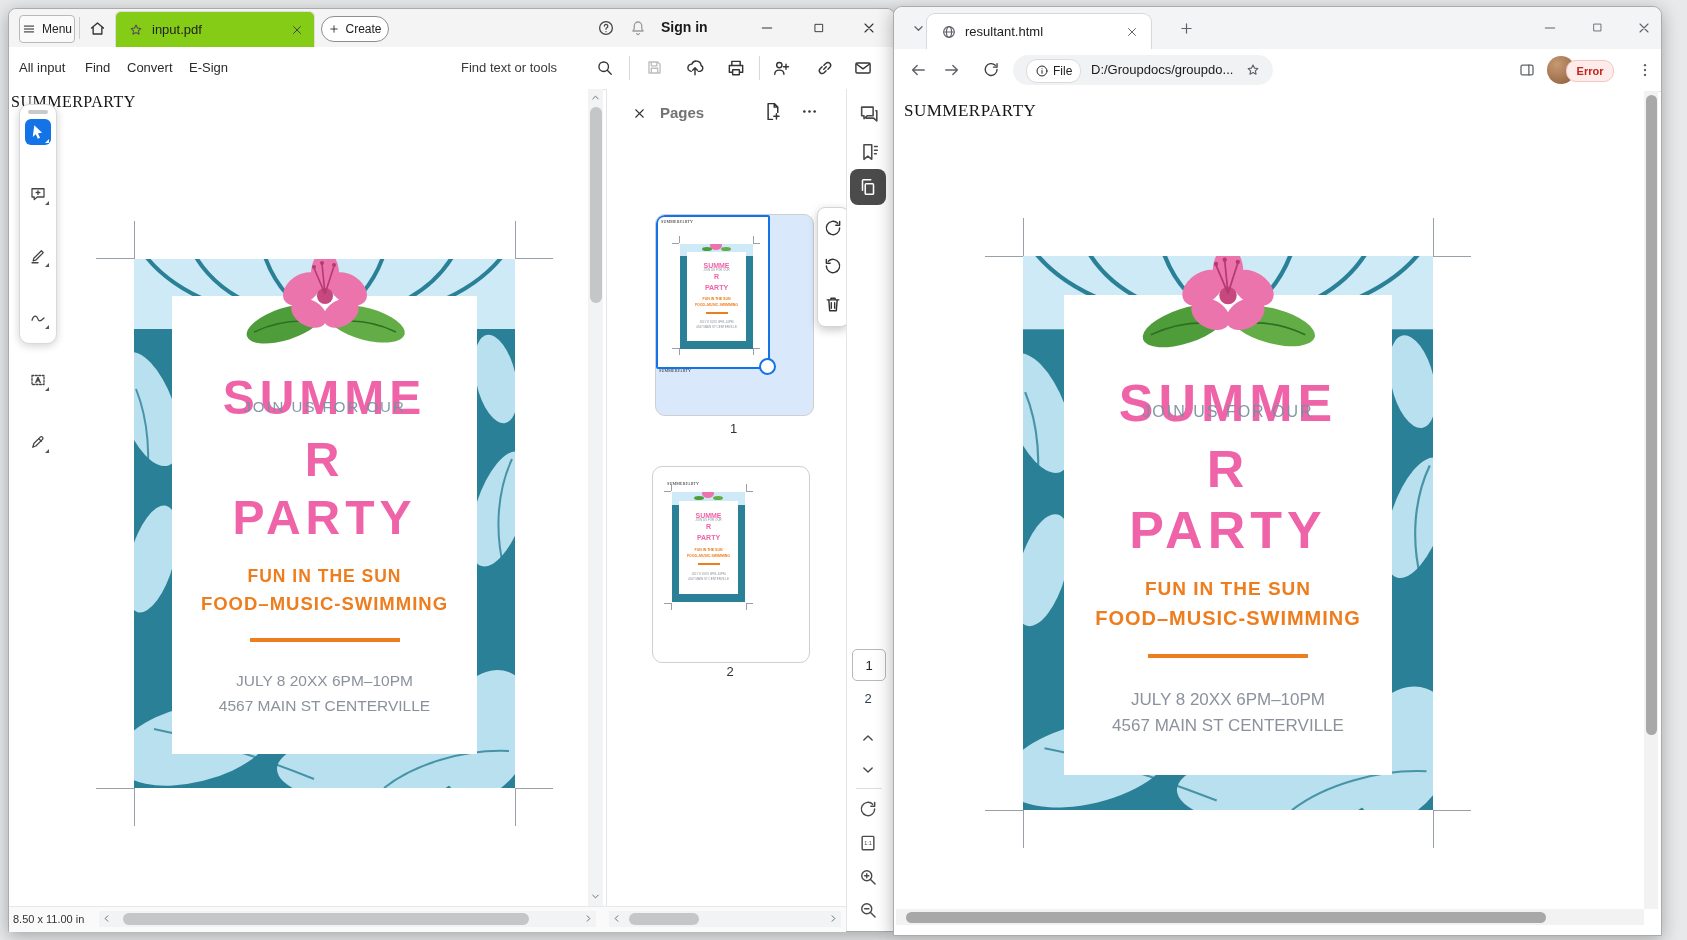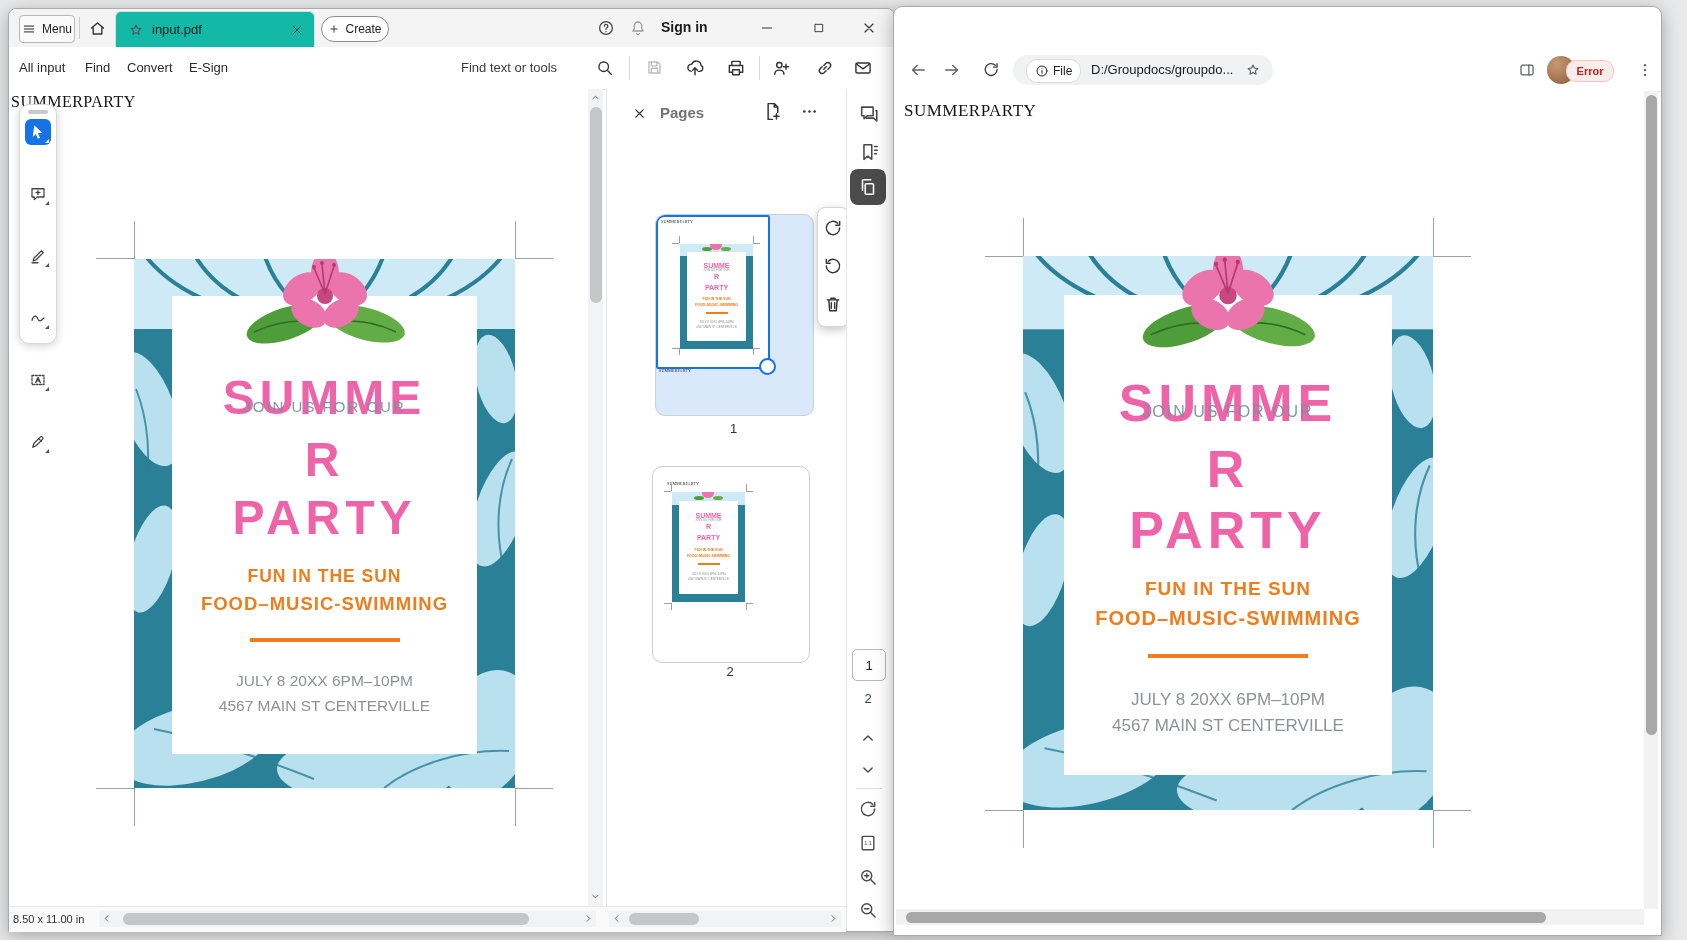--- a/index.html
+++ b/index.html
@@ -4,21 +4,21 @@
 <style>
   html,body{margin:0;padding:0;}
   body{width:1687px;height:940px;background:#e8e9ea;font-family:"Liberation Sans",sans-serif;position:relative;overflow:hidden;color:#333;}
   .ab{position:absolute;}
   .win{position:absolute;background:#fff;box-shadow:0 4px 18px rgba(0,0,0,.30);border:1px solid #ababab;}
   .ic{fill:none;stroke:currentColor;stroke-width:1.7;stroke-linecap:round;stroke-linejoin:round;display:block;}
   .btn{display:flex;align-items:center;justify-content:center;cursor:default;}
   .txt{white-space:nowrap;}
   
   .ac-titlebar{background:#f4f4f4;border-bottom:1px solid #e2e2e2;}
-  .ac-tab{background:#14b8a6;border:1px solid #ddd;border-bottom:none;border-radius:6px 6px 0 0;}
+  .ac-tab{background:#84cc16;border:1px solid #ddd;border-bottom:none;border-radius:6px 6px 0 0;}
   .menu-btn{background:#fafafa;border:1px solid #b9b9b9;border-radius:4px;font-size:12px;gap:6px;color:#222;}
   .create-btn{border:1px solid #8f8f8f;border-radius:13px;font-size:12px;gap:5px;color:#222;background:#fff;}
   .mi{font-size:13px;color:#2b2b2b;}
   .qt-panel{background:#fff;border:1px solid #d9d9d9;border-radius:10px;box-shadow:0 2px 8px rgba(0,0,0,.18);}
   .qt{width:26px;height:26px;border-radius:6px;color:#444;position:relative;}
   .qt::after{content:"";position:absolute;right:2px;bottom:2px;border-left:4px solid transparent;border-bottom:4px solid #555;}
   .qt.sel{background:#1473e6;color:#fff;}
   .qt.sel::after{border-bottom-color:#fff;}
   .mark{background:#98a0a8;}
   .sb-track{background:#f2f3f4;}
@@ -560,20 +560,46 @@
       <div class="ab sb-thumb" style="left:20px;top:2px;width:70px;height:12px;"></div>
       <svg class="ic ab" style="left:218px;top:1px;width:13px;height:13px;color:#666;">
           <use href="#i-chevright"></use>
         </svg>
     </div>
   </div>
 </div>
 
 <div class="win" style="left:893px;top:6px;width:767px;height:928px;border-radius:9px 9px 0 0;">
 
+  <div class="ab br-tabbar" style="left:0;top:0;width:100%;height:42px;border-radius:9px 9px 0 0;">
+    <svg class="ic ab" style="left:16px;top:13px;width:17px;height:17px;color:#5f6368;">
+        <use href="#i-chevdown"></use>
+      </svg>
+    <div class="ab br-tab" style="left:32px;top:6px;width:224px;height:36px;">
+      <svg class="ic ab" style="left:14px;top:10px;width:16px;height:16px;color:#5f6368;">
+          <use href="#i-globe"></use>
+        </svg>
+      <span class="ab txt" style="left:38px;top:10px;font-size:13px;color:#202124;">resultant.html</span>
+      <svg class="ic ab" style="left:198px;top:11px;width:14px;height:14px;color:#5f6368;">
+          <use href="#i-x"></use>
+        </svg>
+    </div>
+    <svg class="ic ab" style="left:284px;top:13px;width:17px;height:17px;color:#5f6368;">
+        <use href="#i-plus"></use>
+      </svg>
+    <svg class="ic ab" style="left:648px;top:13px;width:16px;height:16px;color:#5f6368;">
+        <use href="#i-min"></use>
+      </svg>
+    <svg class="ic ab" style="left:696px;top:13px;width:15px;height:15px;color:#5f6368;stroke-width:1.4;">
+        <use href="#i-max"></use>
+      </svg>
+    <svg class="ic ab" style="left:742px;top:13px;width:16px;height:16px;color:#5f6368;">
+        <use href="#i-x"></use>
+      </svg>
+  </div>
 
   <div class="ab" style="left:0;top:42px;width:100%;height:42px;background:#fff;border-bottom:1px solid #e3e5e8;">
     <svg class="ic ab" style="left:14px;top:11px;width:20px;height:20px;color:#5f6368;">
         <use href="#i-arrowleft"></use>
       </svg>
     <svg class="ic ab" style="left:48px;top:11px;width:20px;height:20px;color:#5f6368;">
         <use href="#i-arrowright"></use>
       </svg>
     <svg class="ic ab" style="left:88px;top:11px;width:19px;height:19px;color:#3c4043;">
         <use href="#i-reload"></use>

